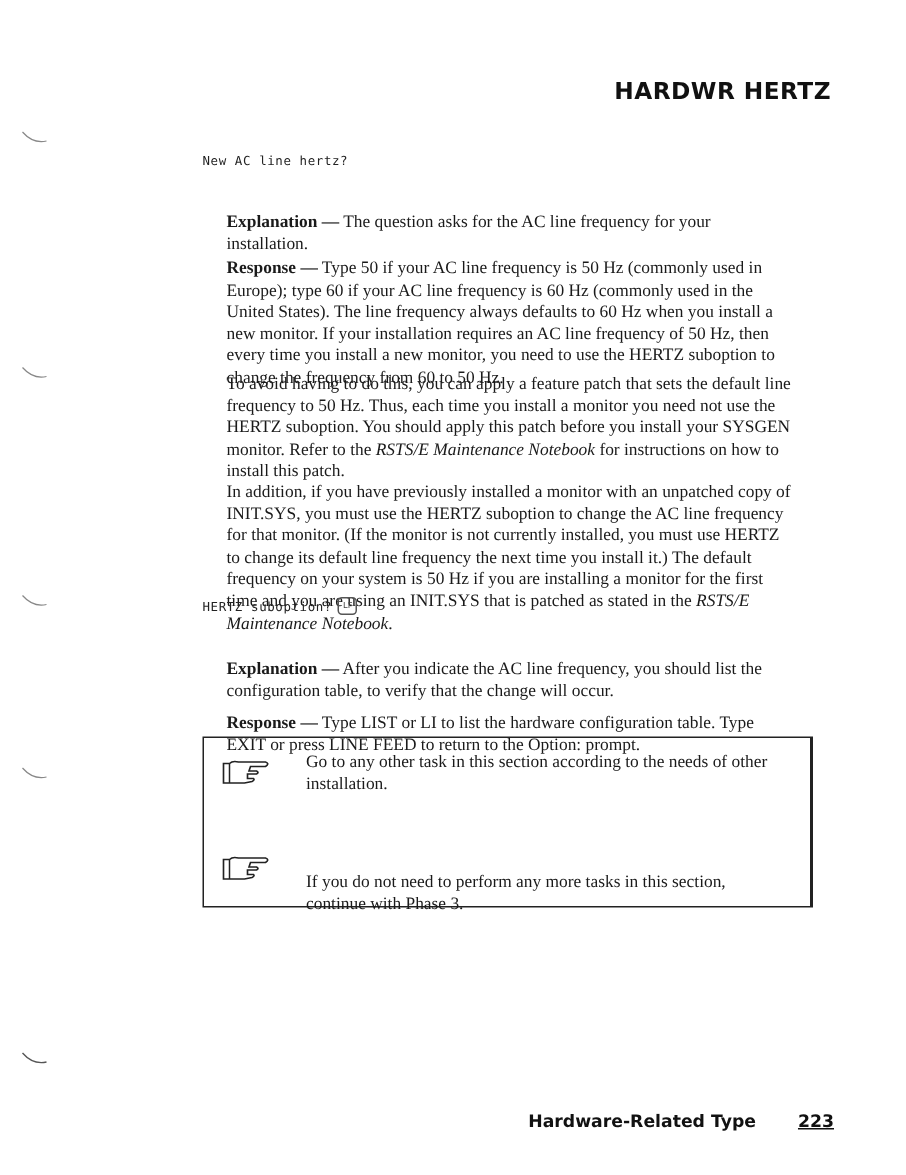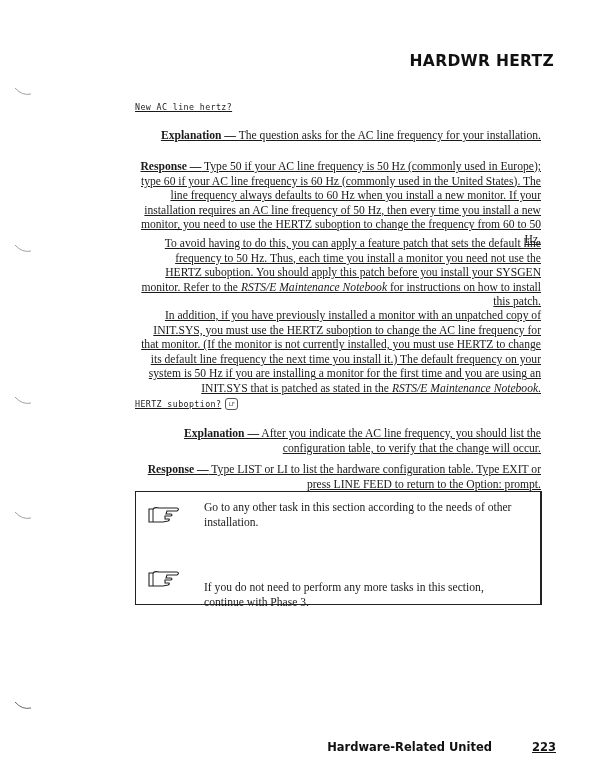--- a/index.html
+++ b/index.html
@@ -1,35 +1,35 @@
 <!DOCTYPE html>
 <html><head>
 <meta charset="utf-8">
 <style>
   html, body { margin: 0; padding: 0; background: #ffffff; }
   body { width: 604px; height: 783px; position: relative; overflow: hidden;
          font-family: "Liberation Serif", serif; color: #1a1a1a; }
   .page { position: absolute; left: 0; top: 0; width: 604px; height: 783px; }
   .header-title { position: absolute; right: 50px; top: 52px; font-family: "DejaVu Sans", sans-serif;
                   font-weight: bold; font-size: 15.5px; letter-spacing: 0.3px; color: #111; }
-  .body { position: absolute; left: 135px; width: 410px; font-size: 11.6px; line-height: 14.6px; text-decoration: underline; }
+  .body { position: absolute; left: 135px; width: 410px; font-size: 11.6px; line-height: 14.6px; }
   .prompt { font-family: "DejaVu Sans Mono", monospace; font-size: 8.3px; letter-spacing: 0.4px; color: #222; }
-  .para { margin: 4px; text-align: right; }
+  .para { margin: 16px; }
   .para b { font-weight: bold; }
   .lf-key { display: inline-block; width: 11px; height: 10px; border: 1px solid #555; border-radius: 3px;
             font-size: 5.5px; line-height: 10px; text-align: center; vertical-align: middle; margin-left: 4px;
             font-family: "DejaVu Sans", sans-serif; color: #444; }
   .note-box { position: absolute; left: 135px; top: 491px; width: 404px; height: 112px;
               border: 1.4px solid #222; border-right-width: 2px; border-bottom-width: 1.6px; }
   .note { position: absolute; left: 0; width: 100%; }
   .hand-icon { position: absolute; left: 11px; width: 34px; height: 20px; }
   .note-text { position: absolute; left: 68px; width: 320px; font-size: 11.6px; line-height: 14.6px; }
   .footer { position: absolute; top: 740px; right: 48px; font-family: "DejaVu Sans", sans-serif;
             font-weight: bold; font-size: 11.5px; color: #111; }
-  .footer .num { margin-left: 40px; text-decoration: underline; }
+  .footer .num { margin-left: 28px; text-decoration: underline; }
   .ring { position: absolute; left: 14px; width: 18px; height: 10px; }
 </style>
 </head>
 <body>
 
 <div class="page">
 
   <svg class="ring" style="top:86px" viewBox="0 0 18 10">
       <path d="M1 2 Q8 10 17 8" stroke="#888" fill="none" stroke-width="0.8"></path>
     </svg>
@@ -91,15 +91,15 @@
     <div class="note" style="top:73px">
       <svg class="hand-icon" style="top:4px" viewBox="0 0 34 20">
         <path d="M2 4 L6 4 Q8 2 12 3 L30 3 Q33 4 30 6 L20 6 L19 9 L24 9 Q26 10 24 11 L18 11 L18 14 L22 14 Q23 15 21 16 L16 17 L6 17 L2 17 Z" fill="none" stroke="#222" stroke-width="1.1"></path>
         <path d="M6 4 L6 17" stroke="#222" stroke-width="1"></path>
       </svg>
       <div class="note-text" style="top:16px">If you do not need to perform any more tasks in this section, continue with Phase 3.</div>
     </div>
   </div>
 
   <div class="footer">
-    <span>Hardware-Related United</span><span class="num">223</span>
+    <span>Hardware-Related Type</span><span class="num">223</span>
   </div>
 </div>
 
 </body></html>

